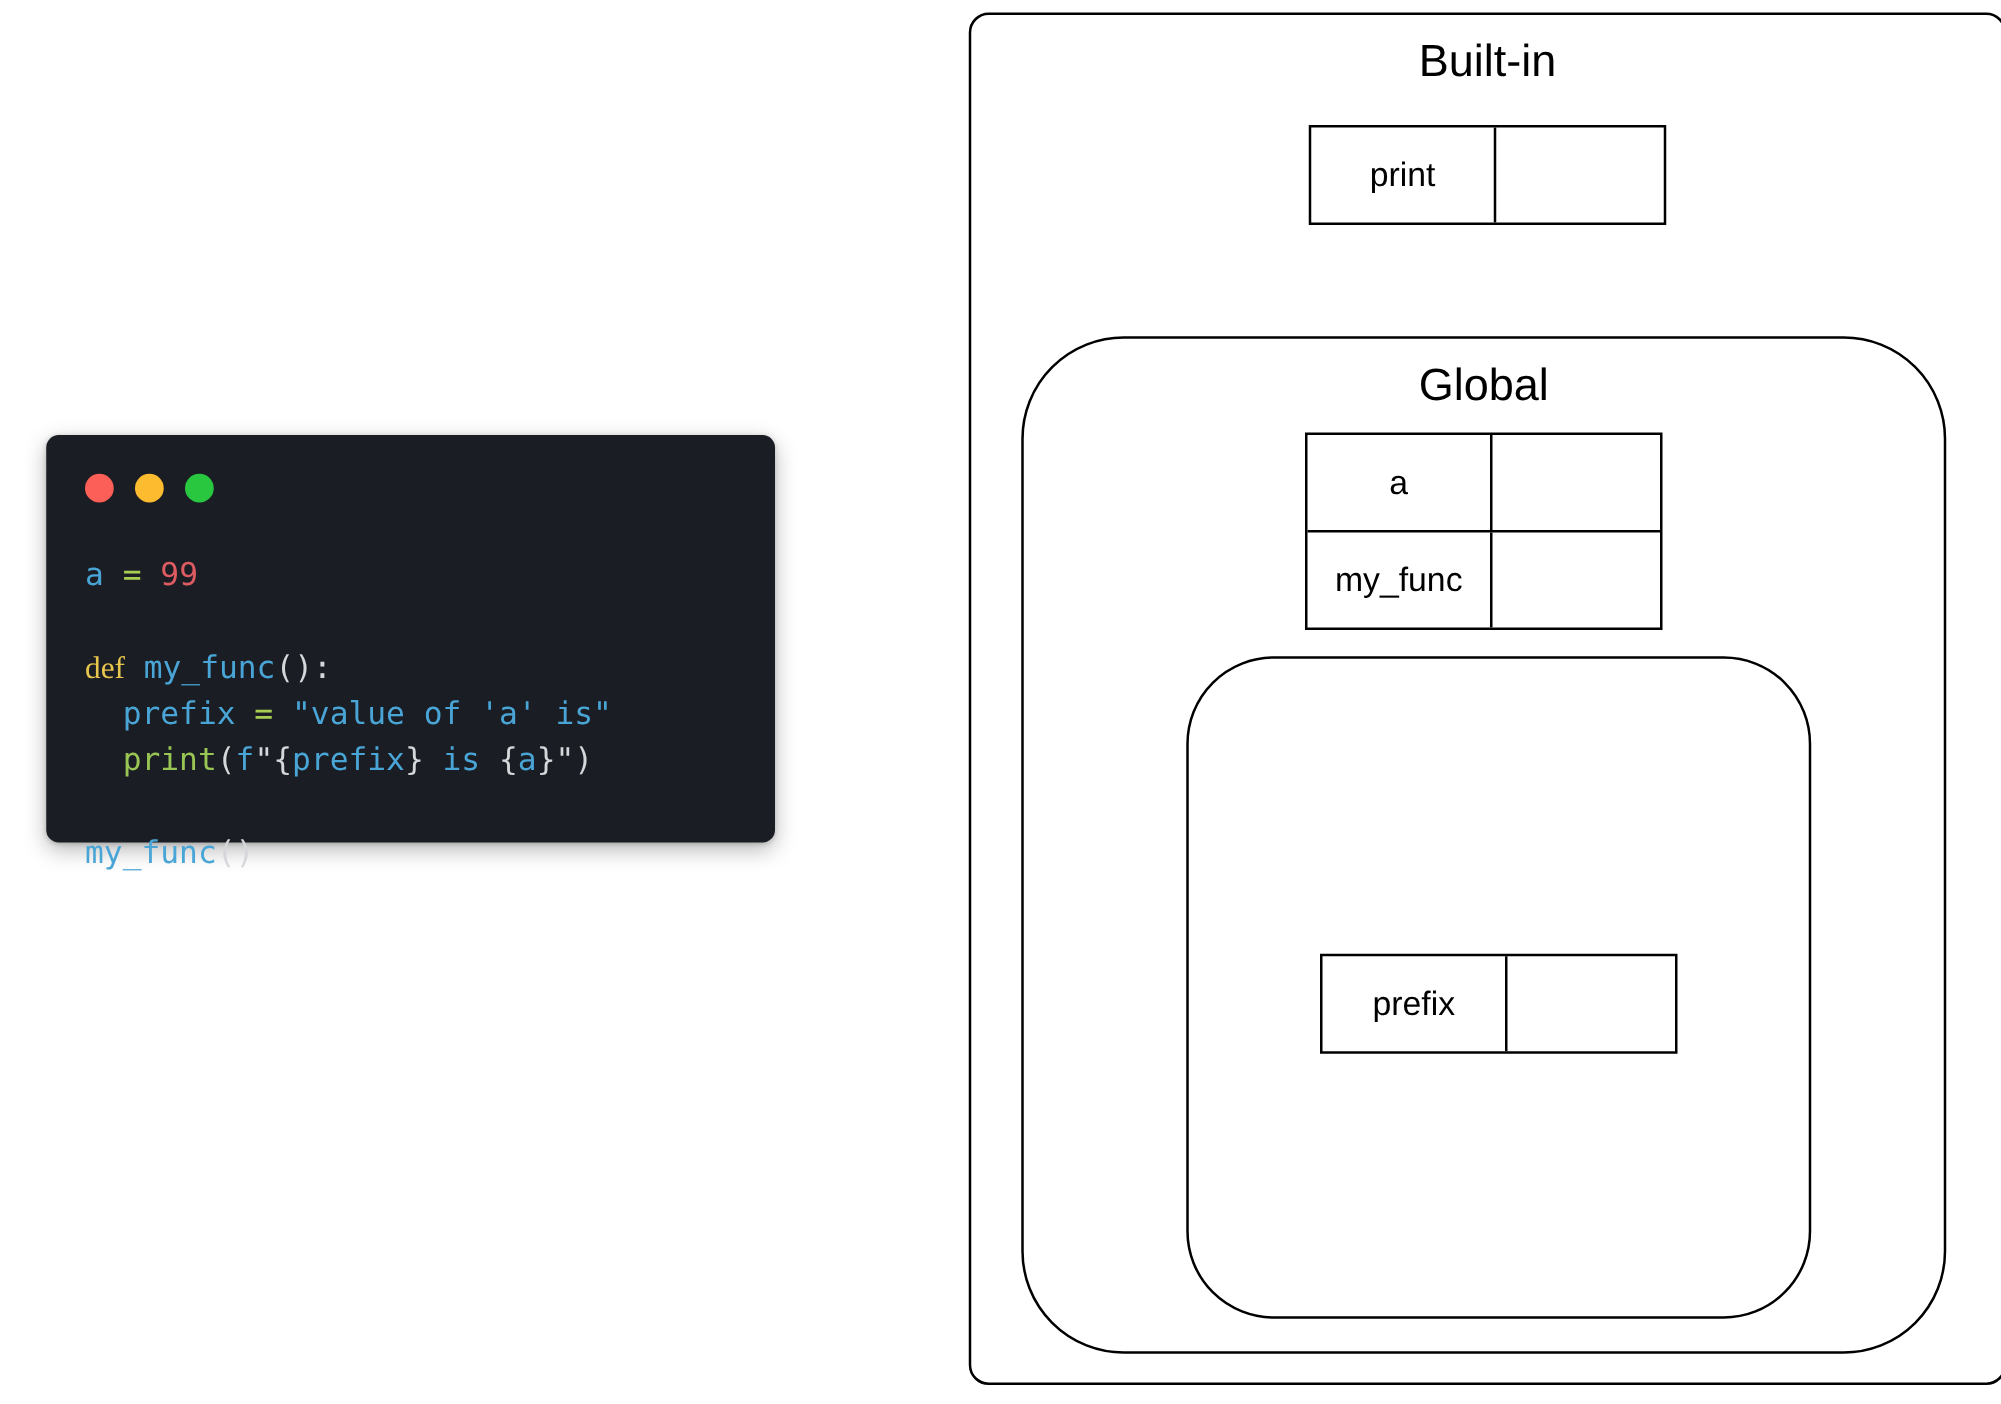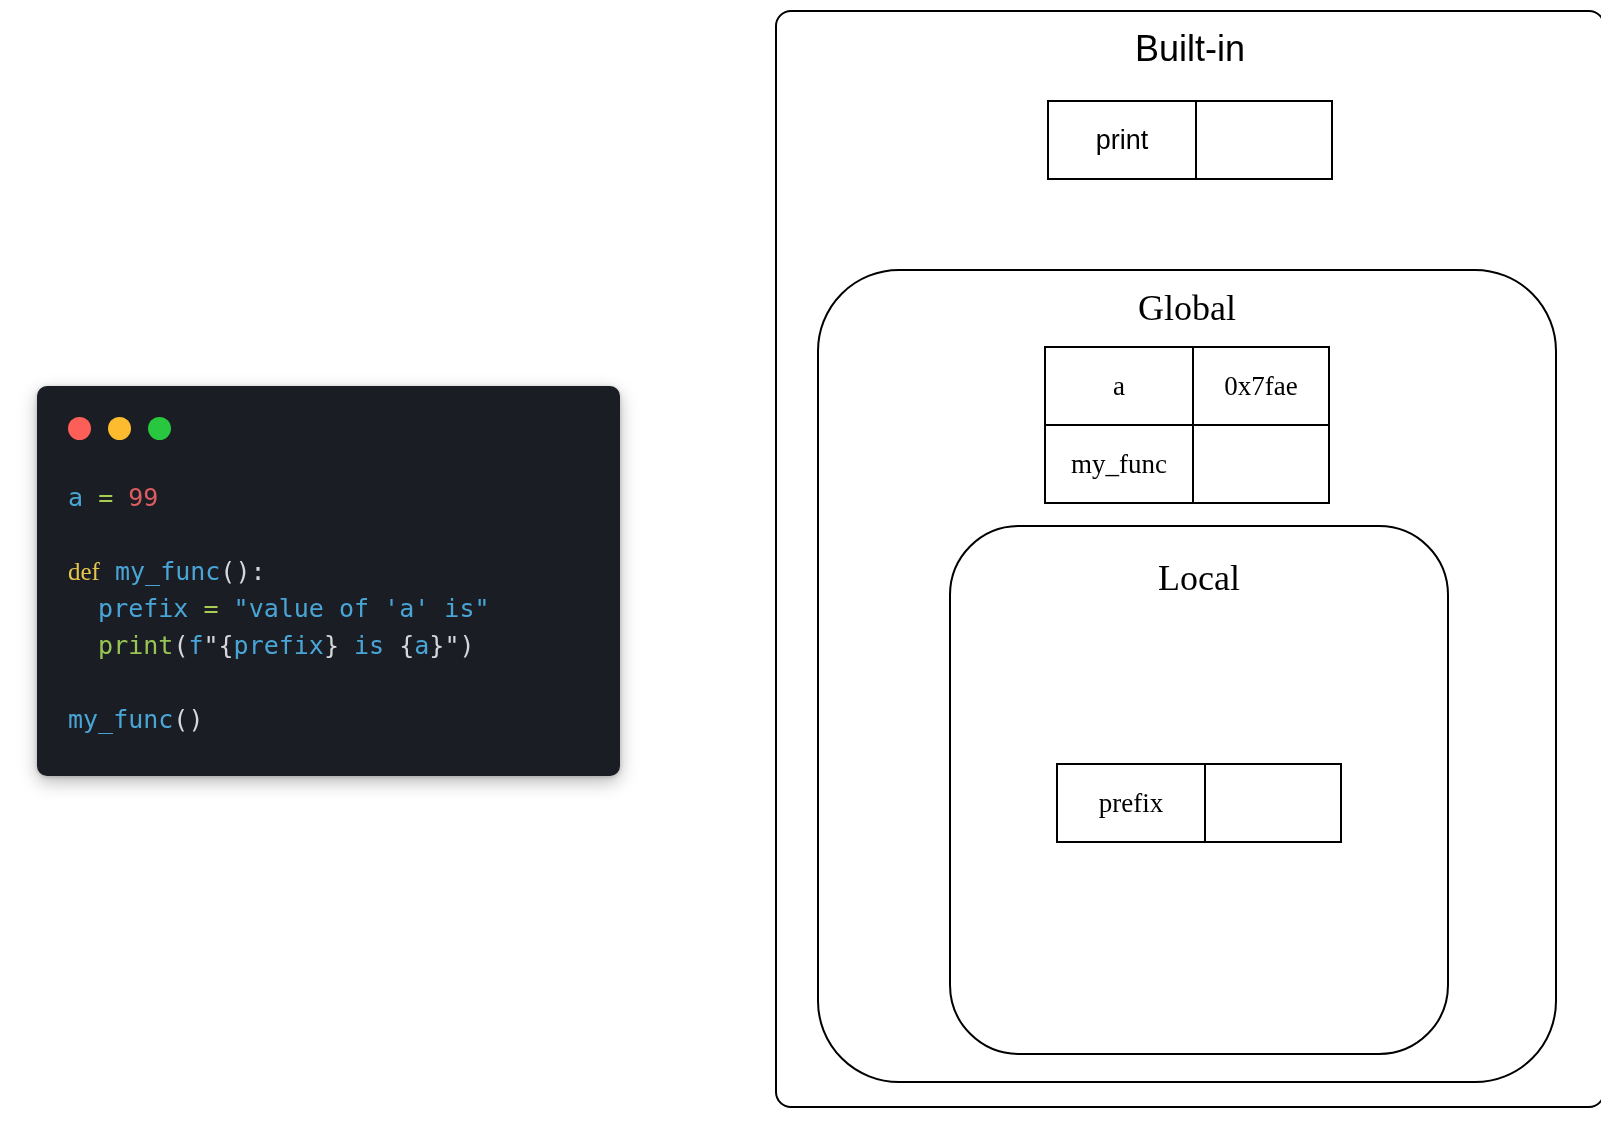--- a/index.html
+++ b/index.html
@@ -10,23 +10,23 @@
     height: 1123px;
     background: #ffffff;
     overflow: hidden;
     font-family: "Liberation Sans", sans-serif;
   }
 
   
   .code-window {
     position: absolute;
     left: 37px;
-    top: 386px;
+    top: 348px;
     width: 583px;
-    height: 390px;
+    height: 326px;
     background: var(--code-bg, #1A1D23);
     border-radius: 10px;
     box-shadow: 0 6px 18px rgba(0,0,0,0.28), 0 1px 4px rgba(0,0,0,0.18);
   }
   .traffic-lights {
     position: absolute;
     left: 31px;
     top: 31px;
     display: flex;
     gap: 17px;
@@ -68,21 +68,20 @@
     height: 1098px;
     border-radius: 16px;
     margin-left: 16px;
   }
   .scope-global {
     left: 40px;
     top: 257px;
     width: 740px;
     height: 814px;
     border-radius: 82px;
-    font-family: Liberation Serif, serif;
   }
   .scope-local {
     left: 130px;
     top: 254px;
     width: 500px;
     height: 530px;
     border-radius: 70px;
   }
   .scope-title {
     position: absolute;
@@ -140,29 +139,27 @@
         <div class="var-row">
           <div class="var-cell name">print</div>
         </div>
       </div>
 
     <div class="scope scope-global">
       <div class="scope-title">Global</div>
       <div class="var-table">
           <div class="var-row">
             <div class="var-cell name">a</div>
-            <div class="var-cell addr">0x7fae</div>
           </div>
           <div class="var-row">
             <div class="var-cell name">my_func</div>
           </div>
         </div>
 
       <div class="scope scope-local">
-        <div class="scope-title">Local</div>
         <div class="var-table">
             <div class="var-row">
               <div class="var-cell name">prefix</div>
             </div>
           </div>
       </div>
     </div>
   </div>
 
 </div>

